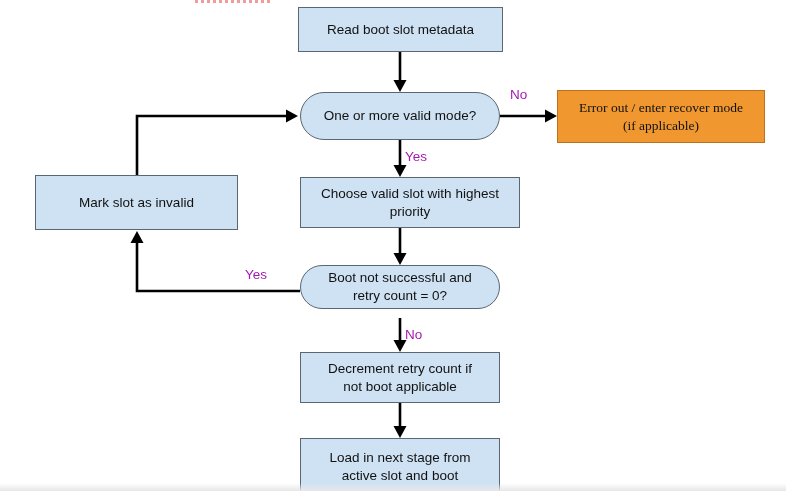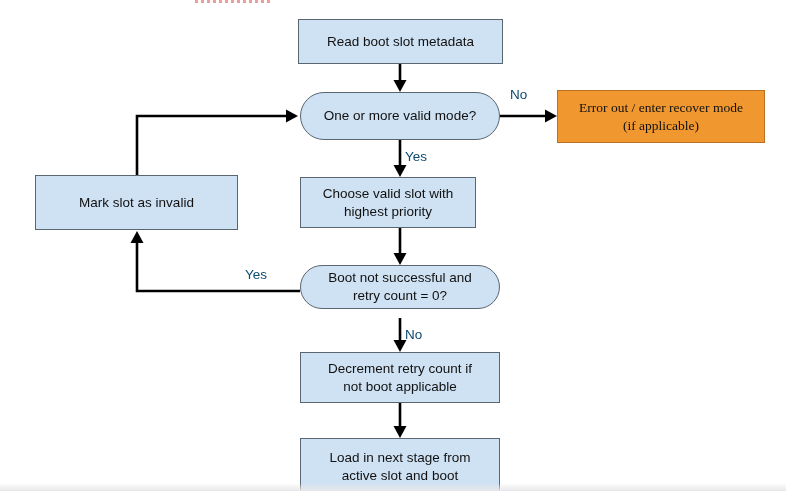--- a/index.html
+++ b/index.html
@@ -16,21 +16,21 @@
     display:flex;align-items:center;justify-content:center;
     text-align:center;
     font-size:13.5px;line-height:1.32;color:#111;
     background:#cfe2f3;
     border:1.5px solid #5a6670;
   }
   .stadium{border-radius:27px;}
   .orange{background:#f0982f;border-color:#b97320;font-family:Liberation Serif, serif;}
   .edge-label{
     position:absolute;
-    font-size:13.5px;color:#0c4a6e;
+    font-size:13.5px;color:#a21caf;
     white-space:nowrap;
   }
   #edges{position:absolute;left:0;top:0;pointer-events:none;}
   #red-artifact{
     position:absolute;left:195px;top:0;width:76px;height:3px;
     background:repeating-linear-gradient(to right,#ee9c9c 0 3px,transparent 3px 6px);
   }
   #bottom-fade{
     position:absolute;left:0;bottom:0;width:100%;height:8px;
     background:linear-gradient(180deg,rgba(232,232,232,0) 0%,#e7e7e9 100%);
@@ -78,27 +78,27 @@
       <line x1="400" y1="318" x2="400" y2="341" stroke="#000" stroke-width="2.6"></line>
       <polygon points="393.5,340 406.5,340 400,352" fill="#000"></polygon>
     </g>
 
     <g>
       <line x1="400" y1="403" x2="400" y2="427" stroke="#000" stroke-width="2.6"></line>
       <polygon points="393.5,426 406.5,426 400,438" fill="#000"></polygon>
     </g>
   </svg>
 
-  <div class="node" style="left:298px;top:19px;width:205px;height:45px;padding:0 10px;">Read boot slot metadata</div>
+  <div class="node" style="left:298px;top:7px;width:205px;height:45px;padding:0 10px;">Read boot slot metadata</div>
 
   <div class="node stadium" style="left:300px;top:92px;width:200px;height:48px;padding:0 14px;">One or more valid mode?</div>
 
   <div class="node orange" style="left:557px;top:90px;width:208px;height:53px;padding:0 16px;">Error out / enter recover mode (if applicable)</div>
 
-  <div class="node" style="left:300px;top:177px;width:176px;height:51px;padding:14px 16px;">Choose valid slot with highest priority</div>
+  <div class="node" style="left:300px;top:177px;width:220px;height:51px;padding:14px 16px;">Choose valid slot with highest priority</div>
 
   <div class="node" style="left:35px;top:175px;width:203px;height:55px;padding:0 10px;">Mark slot as invalid</div>
 
   <div class="node stadium" style="left:300px;top:265px;width:200px;height:44px;padding:0 18px;">Boot not successful and retry count = 0?</div>
 
   <div class="node" style="left:300px;top:352px;width:200px;height:51px;padding:0 16px;">Decrement retry count if not boot applicable</div>
 
   <div class="node" style="left:300px;top:438px;width:200px;height:58px;padding:0 16px;">Load in next stage from active slot and boot</div>
 
   <span class="edge-label" style="left:510px;top:87px;">No</span>

